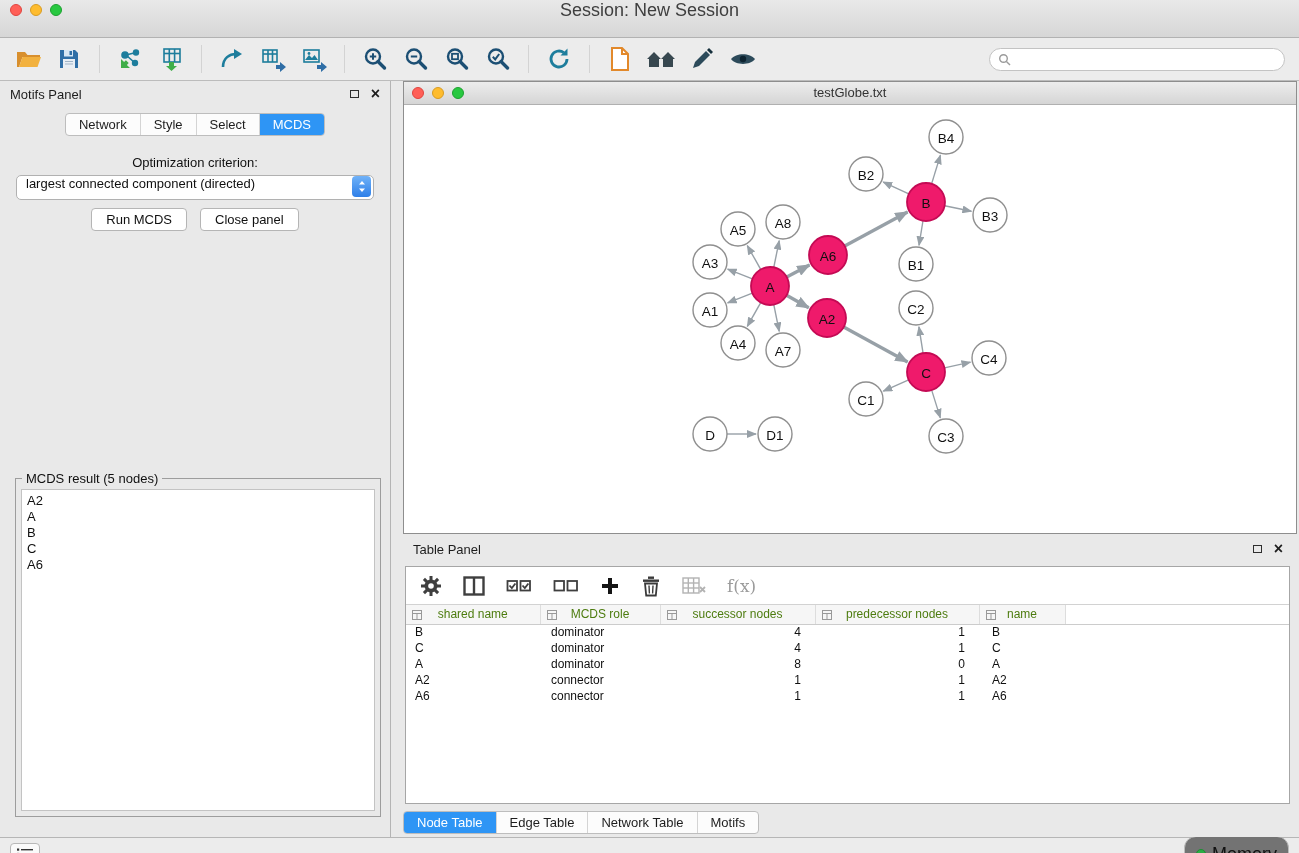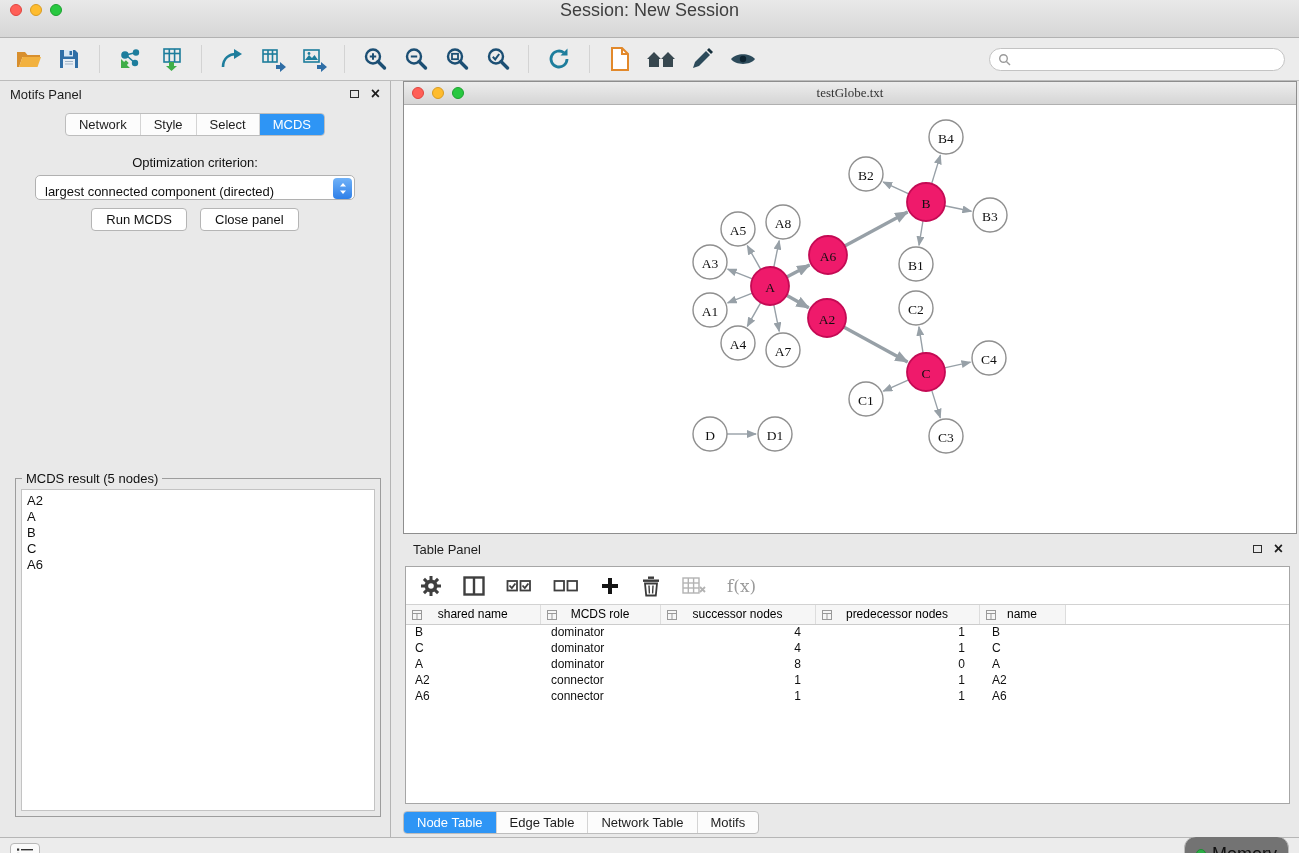--- a/index.html
+++ b/index.html
@@ -43,22 +43,22 @@
   .seg-group { display:inline-flex; border:1px solid #bdbdbd; background:#fcfcfc;
     border-radius:4px; overflow:hidden; }
   .seg-tab { padding:3px 13px; font-size:13px; color:#1d1d1d;
     border-right:1px solid #d4d4d4; cursor:default; white-space:nowrap; }
   .seg-tab:last-child { border-right:none; }
   .seg-tab.active { background:#2e95f5; color:#fff; }
 
   .cp-opt { position:absolute; top:74px; left:0; right:0; text-align:center;
     font-size:13px; color:#101010; }
   .dropdown { position:absolute; top:94px; left:50%; transform:translateX(-50%);
-    width:320px; height:25px; background:#fff; border:1px solid #b1b1b1;
-    border-radius:5px; display:flex; align-items:flex-end; }
+    width:358px; height:25px; background:#fff; border:1px solid #b1b1b1;
+    border-radius:5px; display:flex; align-items:flex-start; }
   .dd-text { flex:1; font-size:13px; padding-left:9px; color:#101010; white-space:nowrap; }
   .dd-btn { width:19px; height:21px; margin-right:2px; border-radius:4px;
     background:linear-gradient(#70b2f8,#2e7fe8); display:flex; align-items:center; justify-content:center; }
 
   .cp-buttons { position:absolute; top:127px; left:0; right:0;
     display:flex; justify-content:center; gap:13px; }
   .btn { background:#fff; border:1px solid #b5b5b5; border-radius:4px;
     padding:3px 14px; font-size:13px; color:#101010; cursor:default; }
 
   .result-fs { position:absolute; left:15px; right:9px; top:397px; bottom:20px;
@@ -66,21 +66,21 @@
   .result-legend { position:absolute; top:-8px; left:6px; background:#e9e9e9;
     padding:0 4px; font-size:13px; color:#101010; }
   .result-box { position:absolute; left:5px; right:5px; top:10px; bottom:5px;
     background:#fff; border:1px solid #c3c3c3; padding:3px 5px;
     font-size:13px; line-height:16px; color:#101010; overflow:auto; }
 
   
   .rightarea { position:relative; flex:1; background:#e9e9e9; }
 
   .netwin { position:absolute; left:12px; top:0; right:2px; height:453px;
-    border:1px solid #8e8e8e; background:#fff; display:flex; flex-direction:column;font-family:Liberation Serif, serif; }
+    border:1px solid #8e8e8e; background:#fff; display:flex; flex-direction:column; }
   .net-titlebar { position:relative; height:23px;
     background:linear-gradient(#ededed,#d5d5d5); border-bottom:1px solid #b0b0b0;
     text-align:center; font-size:13px; line-height:22px; color:#333; }
   .net-titlebar .lights { top:5px; left:8px; }
   .net-canvas { position:relative; flex:1; background:#fff; }
   #graph-svg { position:absolute; left:0; top:0; width:100%; height:100%; }
 
   .tpanel { position:absolute; left:12px; top:453px; right:0; bottom:0;
     display:flex; flex-direction:column; }
   .tp-head { height:30px; display:flex; align-items:center; padding:0 16px 0 10px;
@@ -88,21 +88,21 @@
   .tp-body { flex:1; margin:2px 9px 4px 2px; background:#fff;
     border:1px solid #a6a6a6; display:flex; flex-direction:column; overflow:hidden; }
   .tp-toolbar { height:38px; border-bottom:1px solid #d2d2d2;
     display:flex; align-items:center; padding:0 14px; gap:21px; }
   .tp-icon { display:flex; align-items:center; cursor:default; }
   .fx { font-family:"DejaVu Serif", serif; 
     color:#9b9b9b; font-size:17px; }
   .tblwrap { flex:1; overflow:hidden; }
   table { border-collapse:collapse; width:100%; table-layout:fixed; }
   th { background:#f6f6f6; border-right:1px solid #ddd; border-bottom:1px solid #ccc;
-    font-weight:normal; font-size:12px; color:#000000; height:19px; position:relative; }
+    font-weight:normal; font-size:12px; color:#4d7c0f; height:19px; position:relative; }
   th.filler { background:#fff; border-right:none; }
   th .th-ic { position:absolute; left:6px; top:4px; }
   td { height:16px; font-size:12px; color:#101010; white-space:nowrap; overflow:hidden; }
   td.col0 { padding-left:9px; }
   td.col1 { padding-left:11px; }
   td.num  { text-align:right; padding-right:14px; }
   td.col4 { padding-left:13px; }
   .tp-tabs { height:29px; display:flex; align-items:center; justify-content:flex-start; }
 
   

